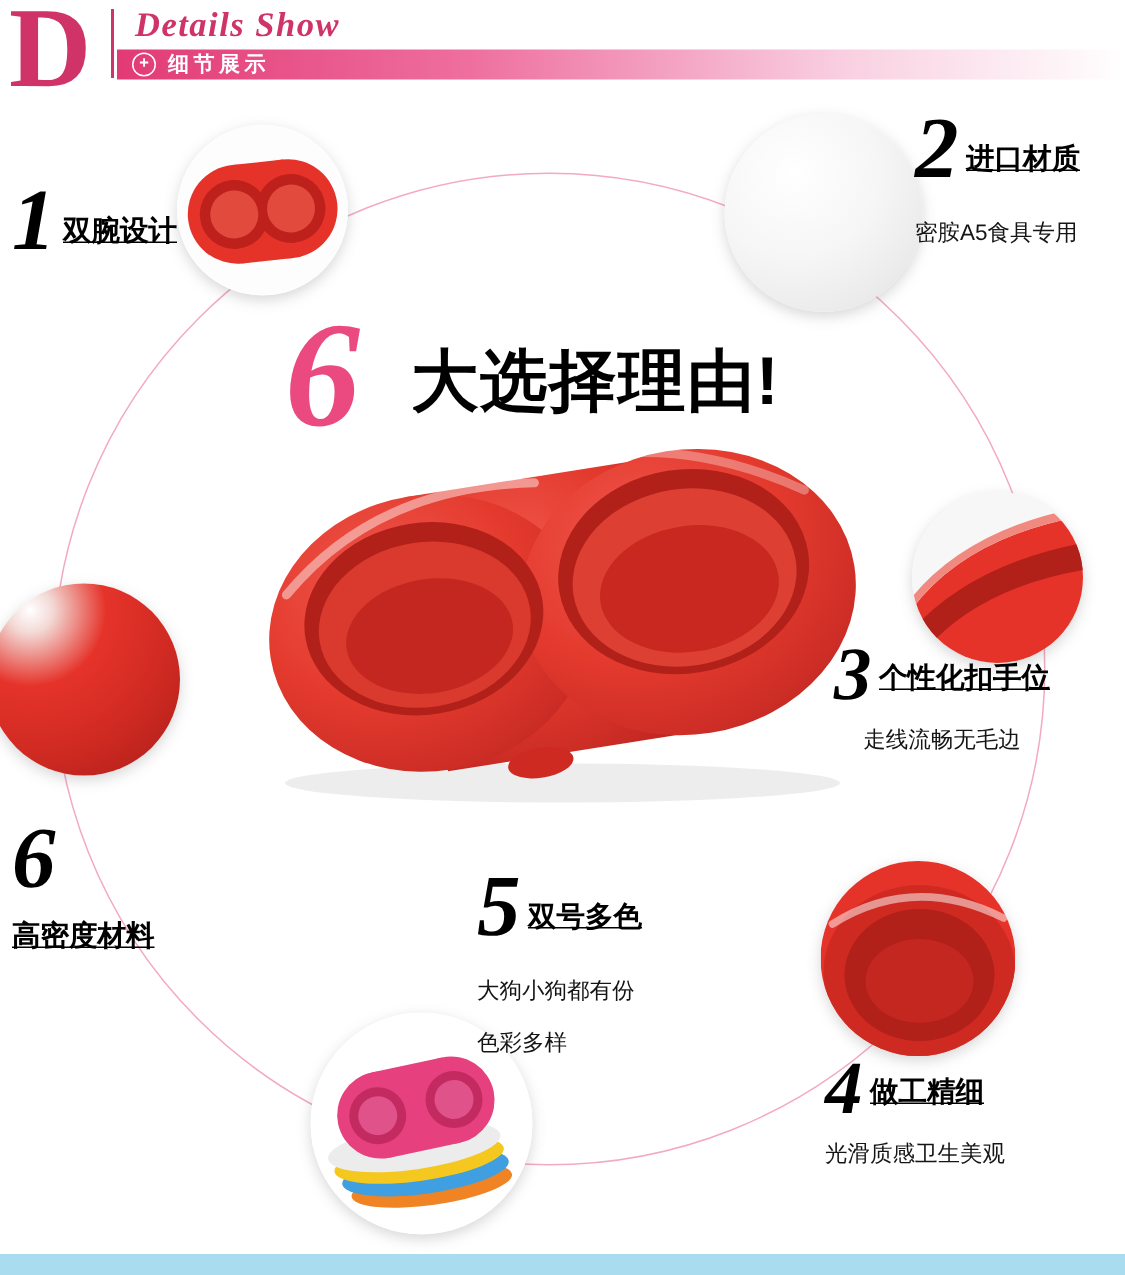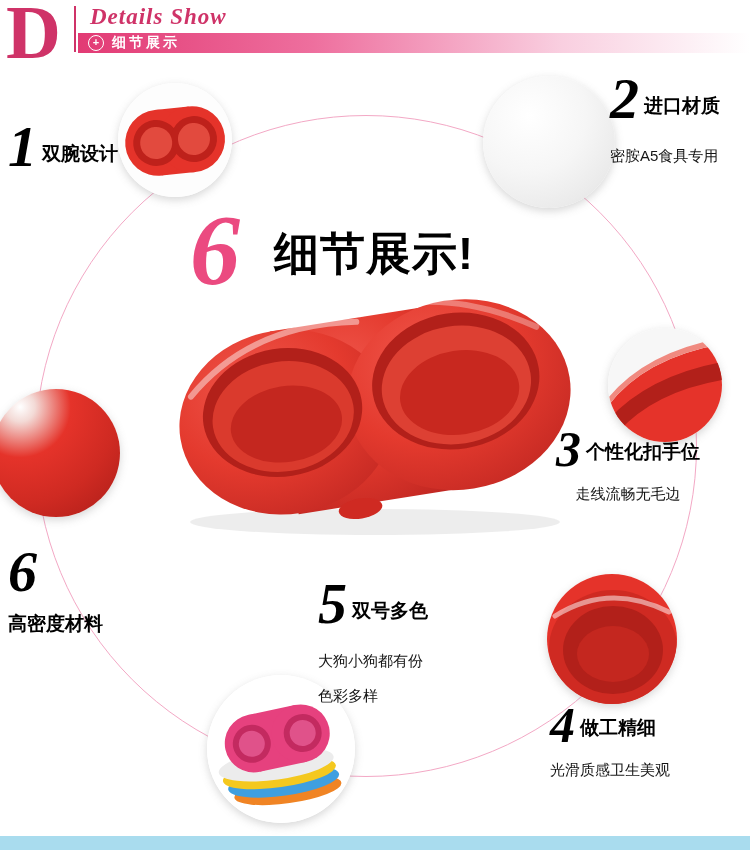--- a/index.html
+++ b/index.html
@@ -45,21 +45,21 @@
   
   .product{position:absolute;left:165px;top:258px;width:420px;height:285px;z-index:2;}
   .product svg{display:block;width:100%;height:100%;}
 
   
   .feature{position:absolute;z-index:3;}
   .f-row{display:flex;align-items:flex-end;}
   .f-num{font-family:"Liberation Serif",serif;font-style:italic;font-weight:700;color:#000;
     line-height:1;font-size:58px;}
   .f-num.sm{font-size:50px;}
-  .f-title{font-weight:700;color:#000;font-size:19px;margin-left:5px;margin-bottom:9px;white-space:nowrap;}
+  .f-title{font-weight:700;color:#000;font-size:19px;margin-left:5px;margin-bottom:9px;white-space:nowrap;text-decoration:underline;}
   .f-line{color:#151515;font-size:15px;line-height:35px;white-space:nowrap;}
   .f-lines{margin-top:10px;}
 
   .feat1{left:8px;top:118px;}
   .feat2{left:610px;top:70px;}
   .feat3{left:556px;top:424px;}
   .feat4{left:550px;top:700px;}
   .feat5{left:318px;top:575px;}
   .feat6{left:8px;top:543px;}
   .feat6 .f-title{margin-left:0;margin-bottom:0;margin-top:10px;}
@@ -76,21 +76,21 @@
   <div class="header-divider"></div>
   <div class="header-title">Details Show</div>
   <div class="header-bar">
     <span class="plus-badge">+</span>
     <span class="bar-label">细节展示</span>
   </div>
 
   <div class="ring"></div>
 
   <div class="headline-num">6</div>
-  <div class="headline-text">细节展示!</div>
+  <div class="headline-text">大选择理由!</div>
 
   <div class="product">
     <svg viewBox="0 0 420 285">
       <defs>
         <radialGradient id="bodyG" cx="38%" cy="30%" r="85%">
           <stop offset="0%" stop-color="#f0574c"></stop>
           <stop offset="50%" stop-color="#e43a2e"></stop>
           <stop offset="100%" stop-color="#bf2621"></stop>
         </radialGradient>
       </defs>

